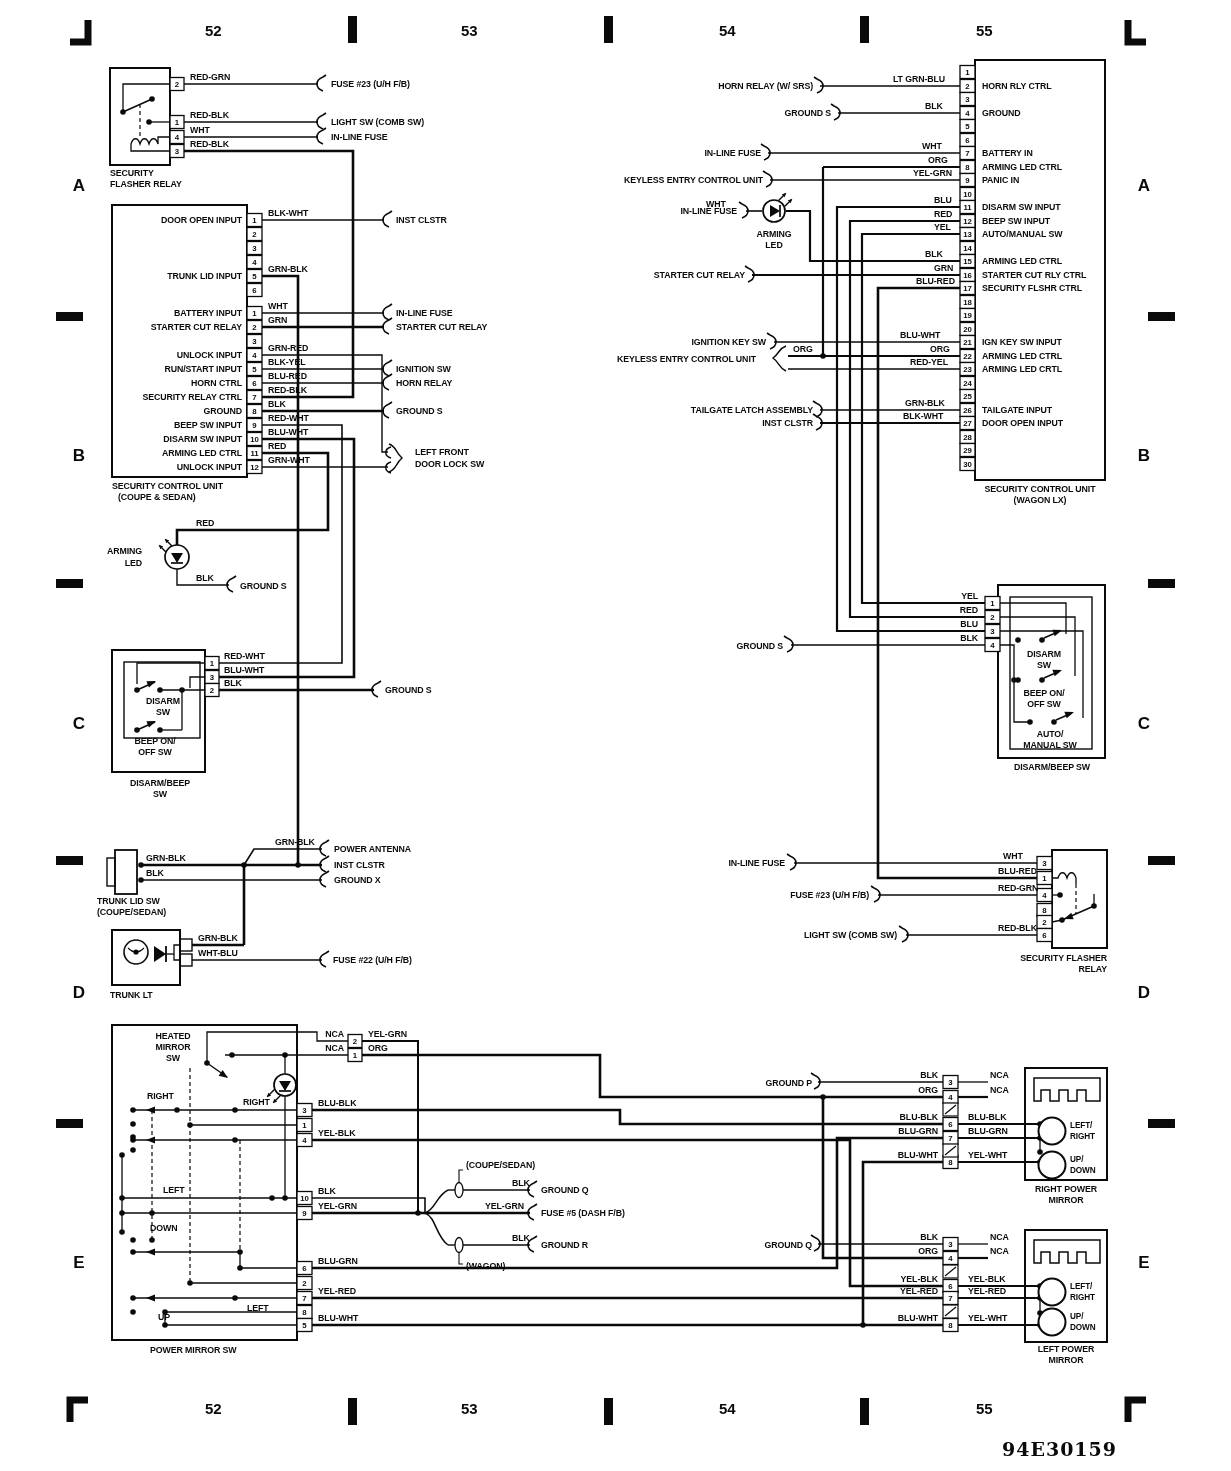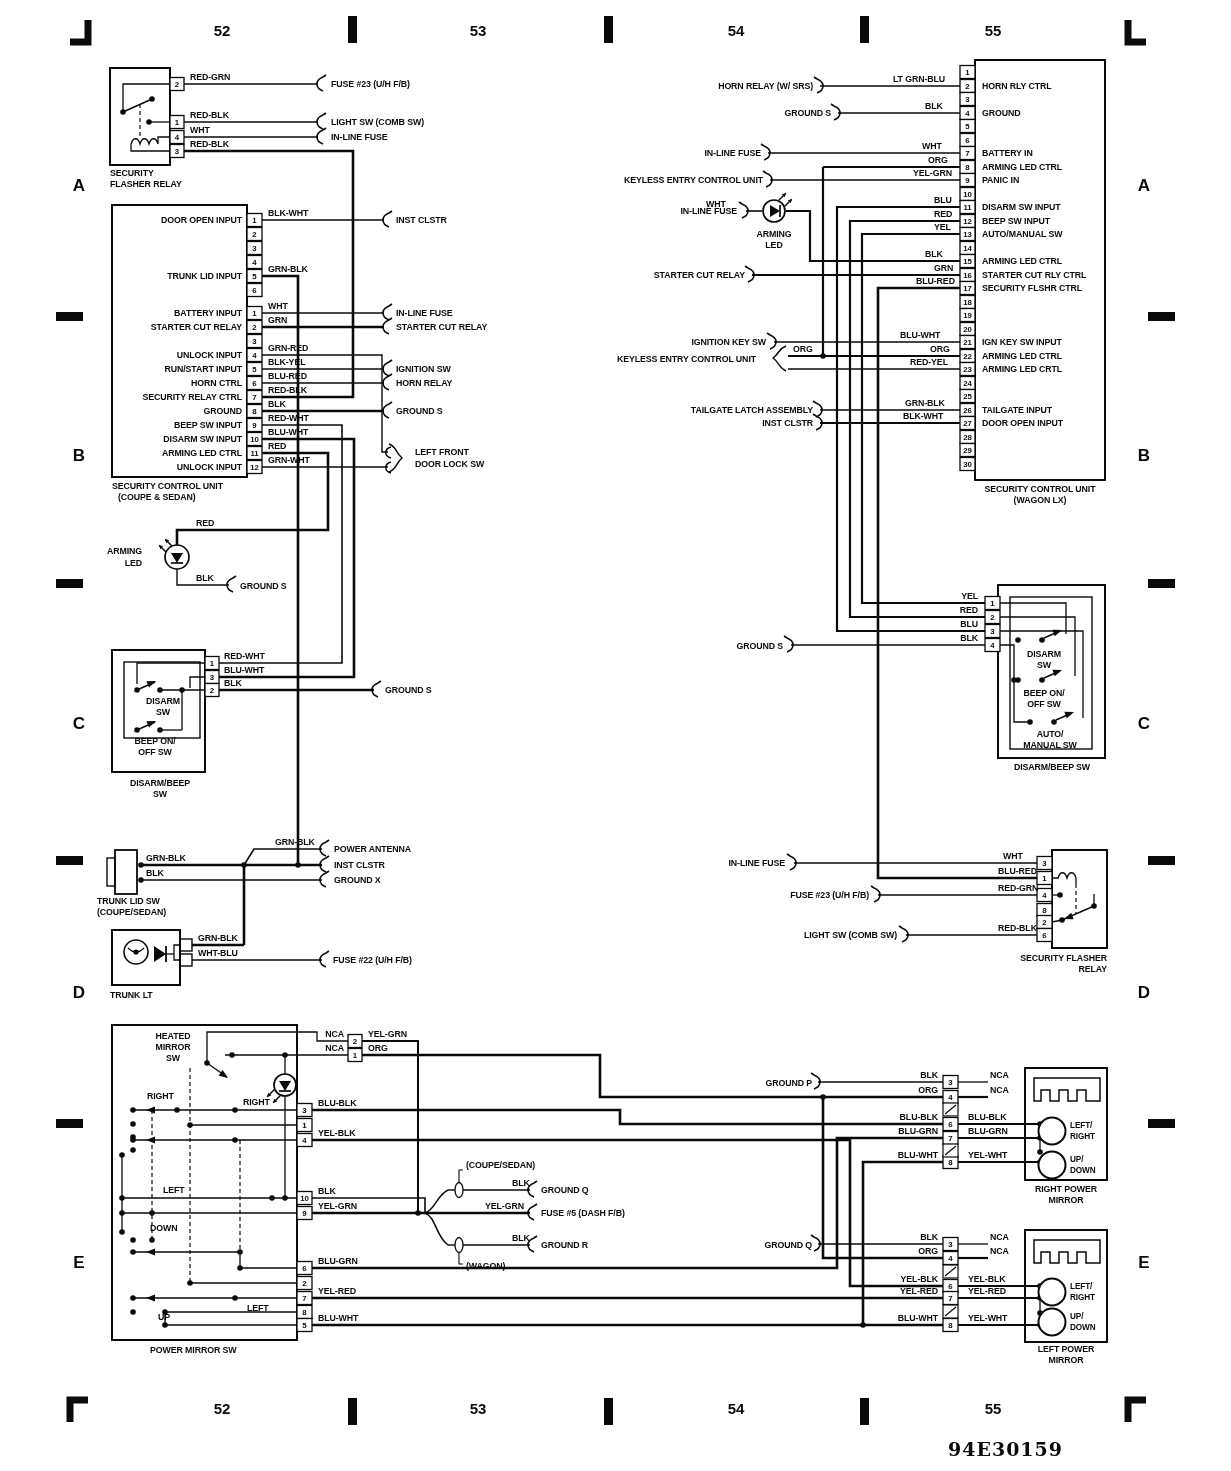--- a/index.html
+++ b/index.html
@@ -1,20 +1,20 @@
 <!DOCTYPE html>
 <html><head>
 <meta charset="utf-8">
 <style>
   html,body{margin:0;padding:0;background:#e8e8e8;}
   .stage{position:relative;width:1231px;height:1471px;background:#ffffff;overflow:hidden;
          font-family:"Liberation Sans",sans-serif;}
   .stage svg{position:absolute;left:0;top:0;}
   .ov{position:absolute;color:#0a0a0a;font-weight:bold;pointer-events:none;}
-  .colnum{width:34px;text-align:center;font-size:15px;}
+  .colnum{width:34px;font-size:15px;}
   .rowletter{width:22px;text-align:center;font-size:17px;}
   .docid{font-family:"DejaVu Serif",serif;font-size:19px;letter-spacing:1px;}
   svg text{font-family:"Liberation Sans",sans-serif;font-weight:700;fill:#0a0a0a;}
 </style>
 </head>
 <body>
 
 <div class="stage">
   <svg id="diagram" width="1231" height="1471" viewBox="0 0 1231 1471">
       <polyline points="184,84 318,84" fill="none" stroke="#0a0a0a" stroke-width="1.4"></polyline>
@@ -729,14 +729,14 @@
   <div class="ov rowletter" style="left:68px;top:446px">B</div>
   <div class="ov rowletter" style="left:68px;top:714px">C</div>
   <div class="ov rowletter" style="left:68px;top:983px">D</div>
   <div class="ov rowletter" style="left:68px;top:1253px">E</div>
   <div class="ov rowletter" style="left:1133px;top:176px">A</div>
   <div class="ov rowletter" style="left:1133px;top:446px">B</div>
   <div class="ov rowletter" style="left:1133px;top:714px">C</div>
   <div class="ov rowletter" style="left:1133px;top:983px">D</div>
   <div class="ov rowletter" style="left:1133px;top:1253px">E</div>
 
-  <div class="ov docid" style="left:948px;top:1438px">94E30159</div>
+  <div class="ov docid" style="left:1002px;top:1438px">94E30159</div>
 </div>
 
 </body></html>

